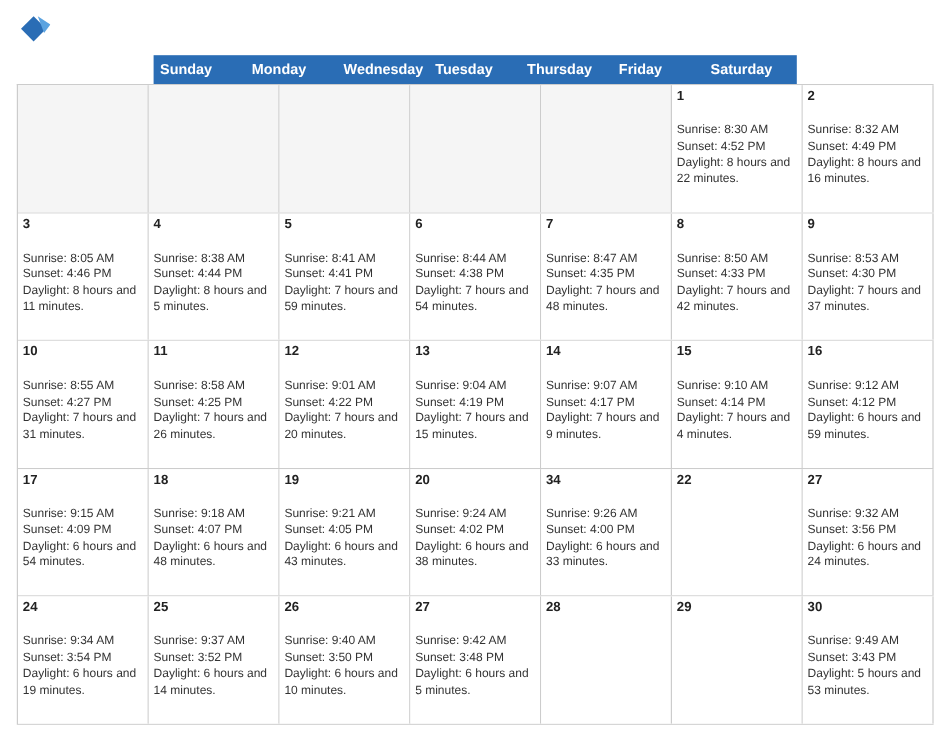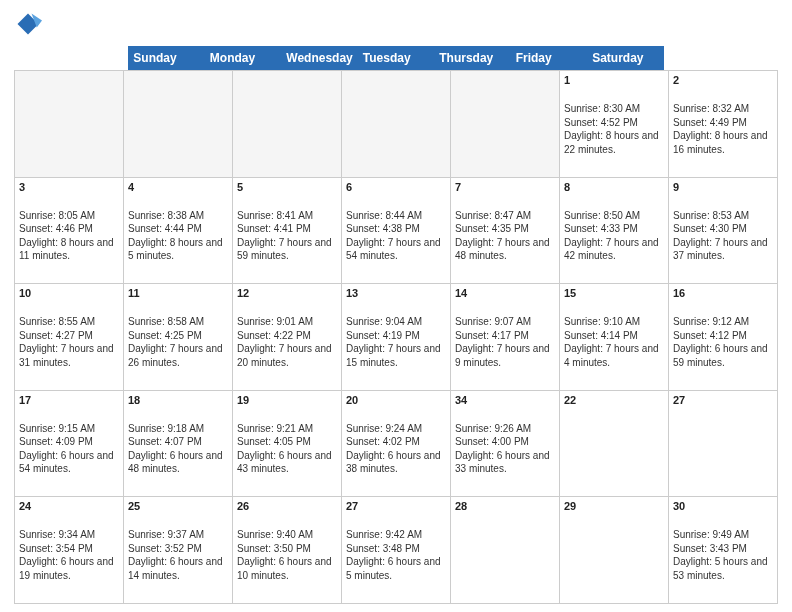--- a/index.html
+++ b/index.html
@@ -278,20 +278,23 @@
             <span class="day-number">34</span>
             <div class="cell-info">Sunrise: 9:26 AM
 Sunset: 4:00 PM
 Daylight: 6 hours and 33 minutes.</div>
           </div>
           <div class="cal-cell">
             <span class="day-number">22</span>
           </div>
           <div class="cal-cell">
             <span class="day-number">27</span>
+            <div class="cell-info">Sunrise: 9:32 AM
+Sunset: 3:56 PM
+Daylight: 6 hours and 24 minutes.</div>
           </div>
         </div>
         <div class="cal-row">
           <div class="cal-cell">
             <span class="day-number">24</span>
             <div class="cell-info">Sunrise: 9:34 AM
 Sunset: 3:54 PM
 Daylight: 6 hours and 19 minutes.</div>
           </div>
           <div class="cal-cell">

